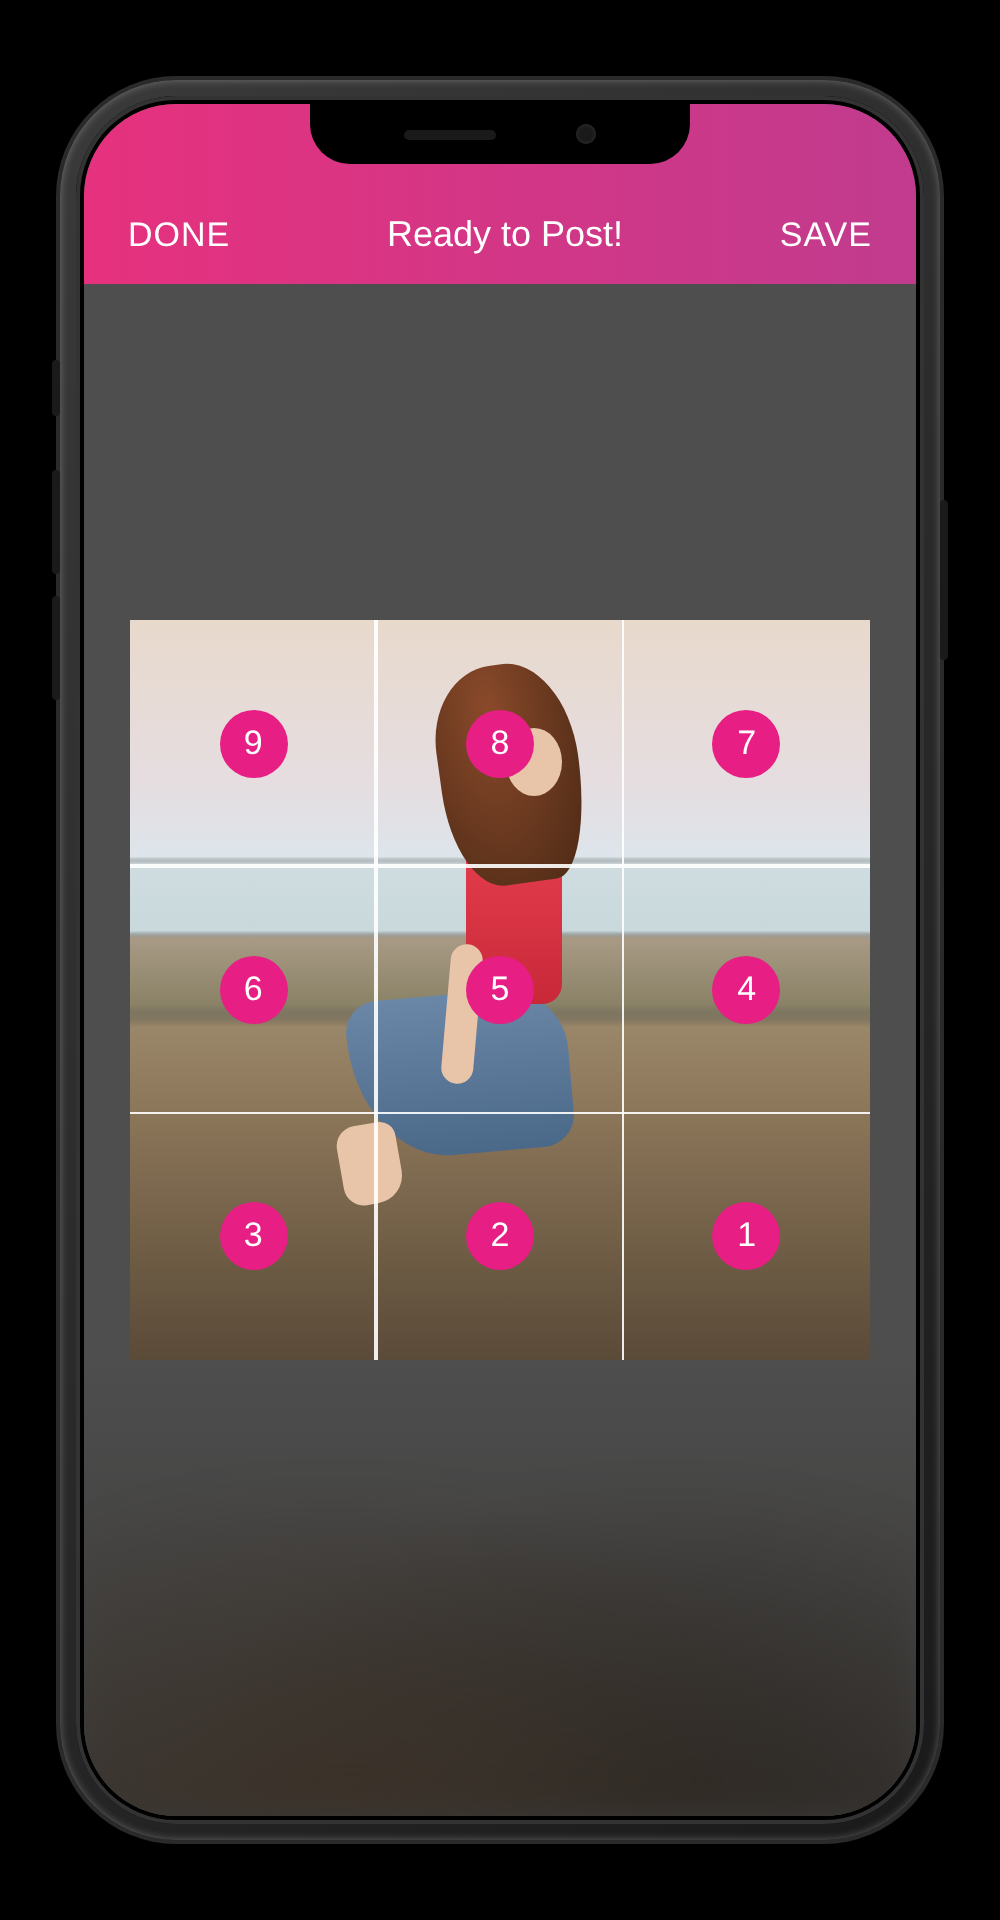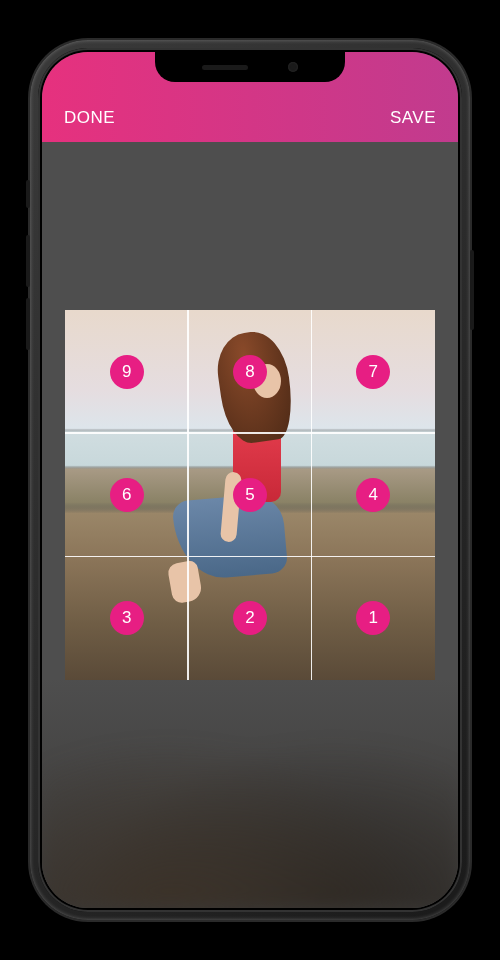--- a/index.html
+++ b/index.html
@@ -257,20 +257,21 @@
   <div class="side-btn sb-right"></div>
   <div class="phone-inner">
     <div class="screen">
       <div class="notch">
         <div class="notch-speaker"></div>
         <div class="notch-camera"></div>
       </div>
 
       <div class="header">
         <span class="header-btn">DONE</span>
+        <span class="header-title">Ready to Post!</span>
         <span class="header-btn">SAVE</span>
       </div>
 
       <div class="content-area">
         <div class="blur-bottom"></div>
         <div class="photo-grid">
           <div class="photo-bg">
             <div class="person">
               <div class="legs"></div>
               <div class="foot"></div>

